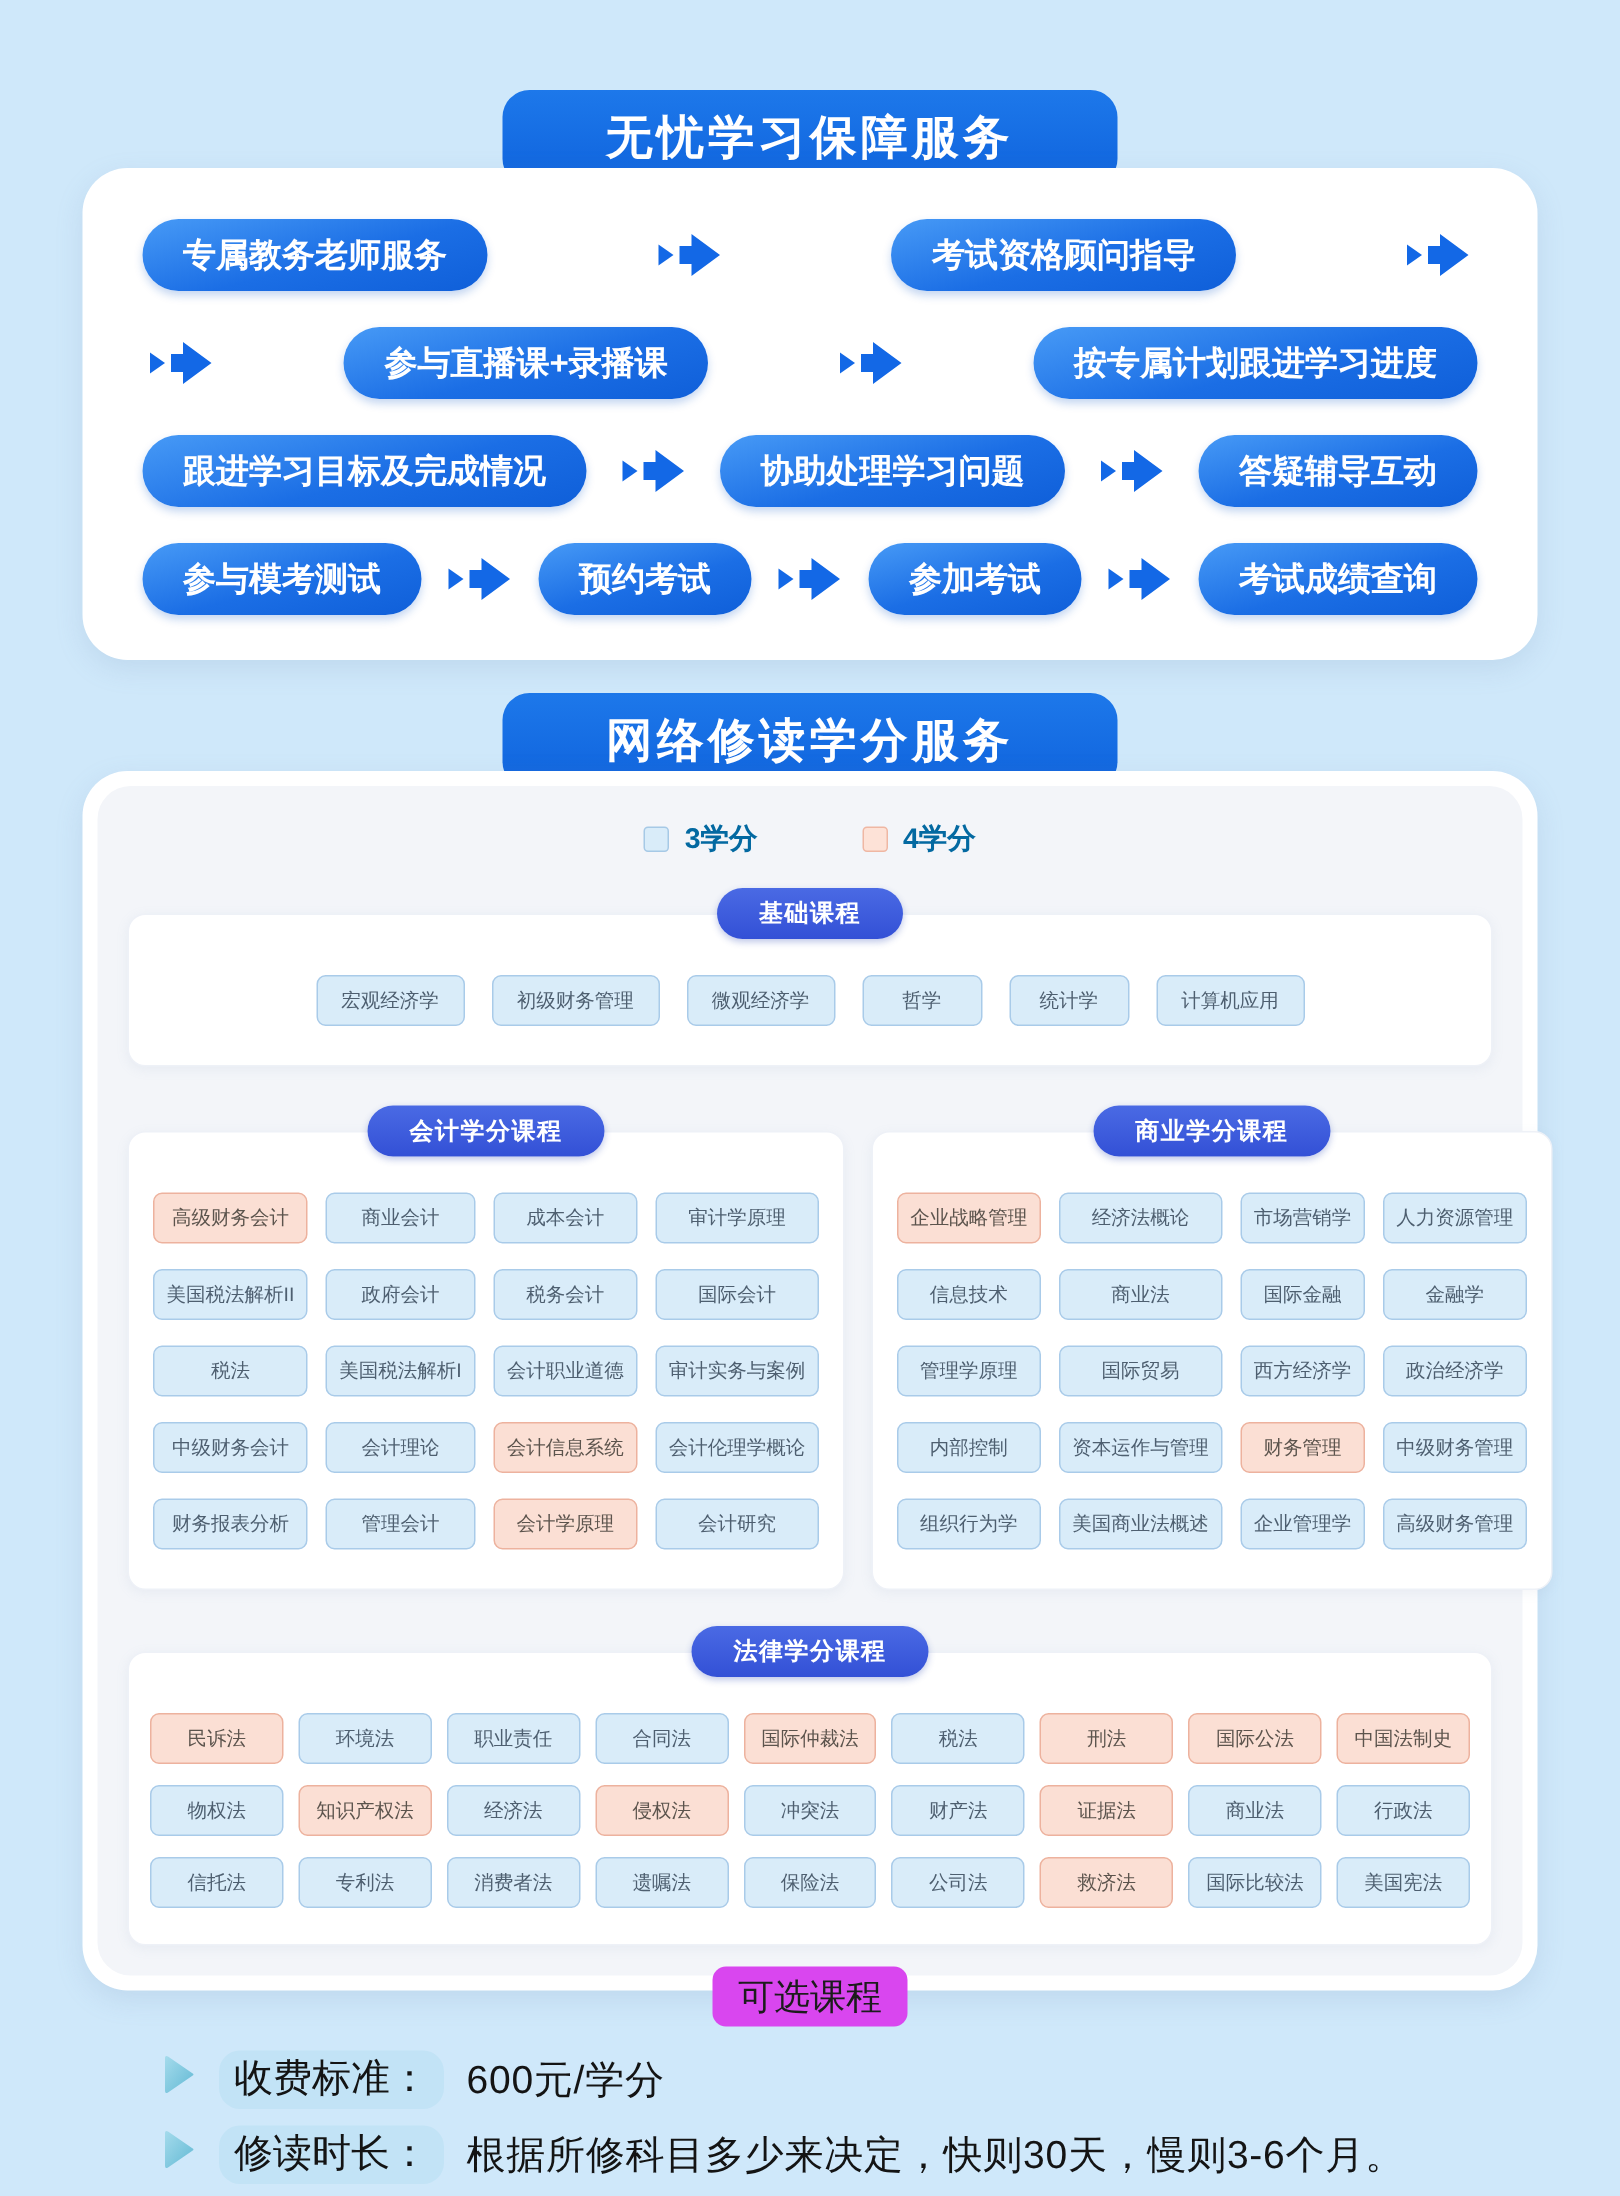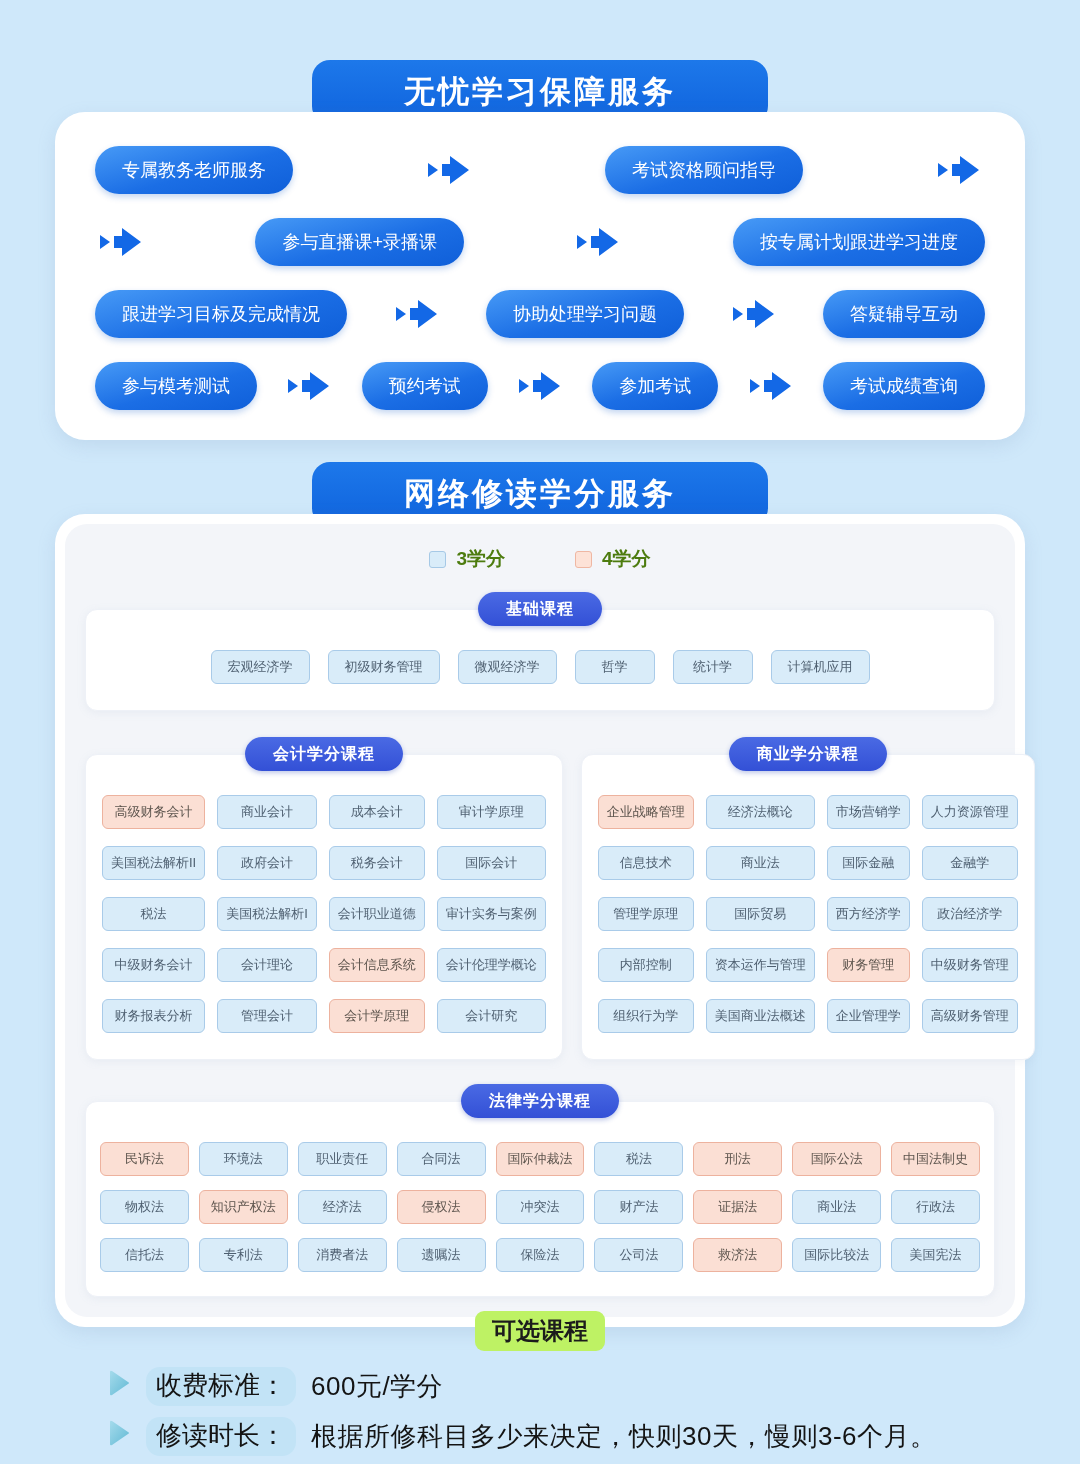--- a/index.html
+++ b/index.html
@@ -6,53 +6,53 @@
   html,body { width:1080px; }
   body {
     height:1464px;
     background:#cfe8fa;
     font-family:"Liberation Sans","DejaVu Sans",sans-serif;
     overflow:hidden;
   }
   .wrap { padding-top:60px; display:flex; flex-direction:column; align-items:center; }
 
   .banner {
-    width:456px; height:64px;
+    width:410px; height:64px;
     background:linear-gradient(180deg,#1d78ea,#0f63dd);
     border-radius:18px;
     display:flex; align-items:center; justify-content:center;
     color:#fff; font-size:31px; font-weight:bold; letter-spacing:3px;
     margin-bottom:-12px;
   }
   .card {
     width:970px; background:#ffffff; border-radius:30px;
     position:relative; z-index:1;
     box-shadow:0 6px 18px rgba(120,150,190,.18);
   }
   #card1 { padding:34px 40px 30px; display:flex; flex-direction:column; gap:24px; }
   .flow-row { display:flex; align-items:center; justify-content:space-between; }
   .flow-pill {
     height:48px; display:flex; align-items:center; justify-content:center;
     padding:0 27px; border-radius:24px;
     background:linear-gradient(165deg,#479af6 0%,#1b6ee5 55%,#0f5fd9 100%);
-    color:#fff; font-size:18px; font-weight:normal; white-space:nowrap;
+    color:#fff; font-size:22px; font-weight:bold; white-space:nowrap;
     box-shadow:0 3px 6px rgba(20,90,200,.25);
   }
   .flow-arrow { display:flex; flex:0 0 auto; margin:0 4px; }
 
   #section2-gap { height:22px; }
 
   #card2 { padding:10px; margin-bottom:0; }
   .tinted {
     background:#f3f5f9; border-radius:22px;
     padding:14px 20px 20px;
     display:flex; flex-direction:column; align-items:center;
   }
   .legend { display:flex; gap:70px; margin:8px 0 20px; }
-  .legend-item { display:flex; align-items:center; gap:10px; font-size:19px; font-weight:bold; color:#4d7c0f; }
+  .legend-item { display:flex; align-items:center; gap:10px; font-size:19px; font-weight:bold; color:#0369a1; }
   .swatch { width:17px; height:17px; border-radius:3px; }
   .swatch.c3 { background:#d9ecf9; border:1.5px solid #a6c9e6; }
   .swatch.c4 { background:#fde2d7; border:1.5px solid #efb7a3; }
 
   .group { width:100%; display:flex; flex-direction:column; align-items:center; }
   .group-badge {
     height:34px; padding:0 28px; border-radius:17px;
     background:linear-gradient(180deg,#4a6ae4,#3350d6);
     color:#fff; font-size:16px; font-weight:bold; letter-spacing:1px;
     display:flex; align-items:center; position:relative; z-index:2;
@@ -78,22 +78,22 @@
   .two-col { display:flex; gap:18px; width:100%; margin-top:26px; }
   .col { flex:1; display:flex; flex-direction:column; align-items:center; }
   .grid4 { display:grid; grid-template-columns:repeat(4,1fr); gap:17px 12px; padding:40px 16px 26px; }
 
   #law-group { margin-top:24px; }
   .grid9 { display:grid; grid-template-columns:repeat(9,1fr); gap:14px 10px; padding:40px 14px 24px; }
   .grid9 .chip { font-size:13px; padding:0 4px;font-family:Liberation Mono, monospace; }
 
   .footer-badge {
     margin-top:-16px; position:relative; z-index:2;
-    background:#bef264; border-radius:9px; padding:4px 17px;
-    font-size:24px; font-weight:bold; color:#1c1c1c;
+    background:#d946ef; border-radius:9px; padding:4px 17px;
+    font-size:24px; font-weight:normal; color:#1c1c1c;
   }
   .bullets {
     width:970px; margin:16px auto 0; padding-left:52px;
     display:flex; flex-direction:column; gap:11px;
   }
   .bullet { display:flex; align-items:center; gap:15px; font-size:26px; font-weight:normal; color:#141414; }
   .bullet-label { background:#c2e3f6; border-radius:14px; padding:1px 10px 3px; }
   .bullet-text { letter-spacing:0.5px; }
 </style>
 </head>

